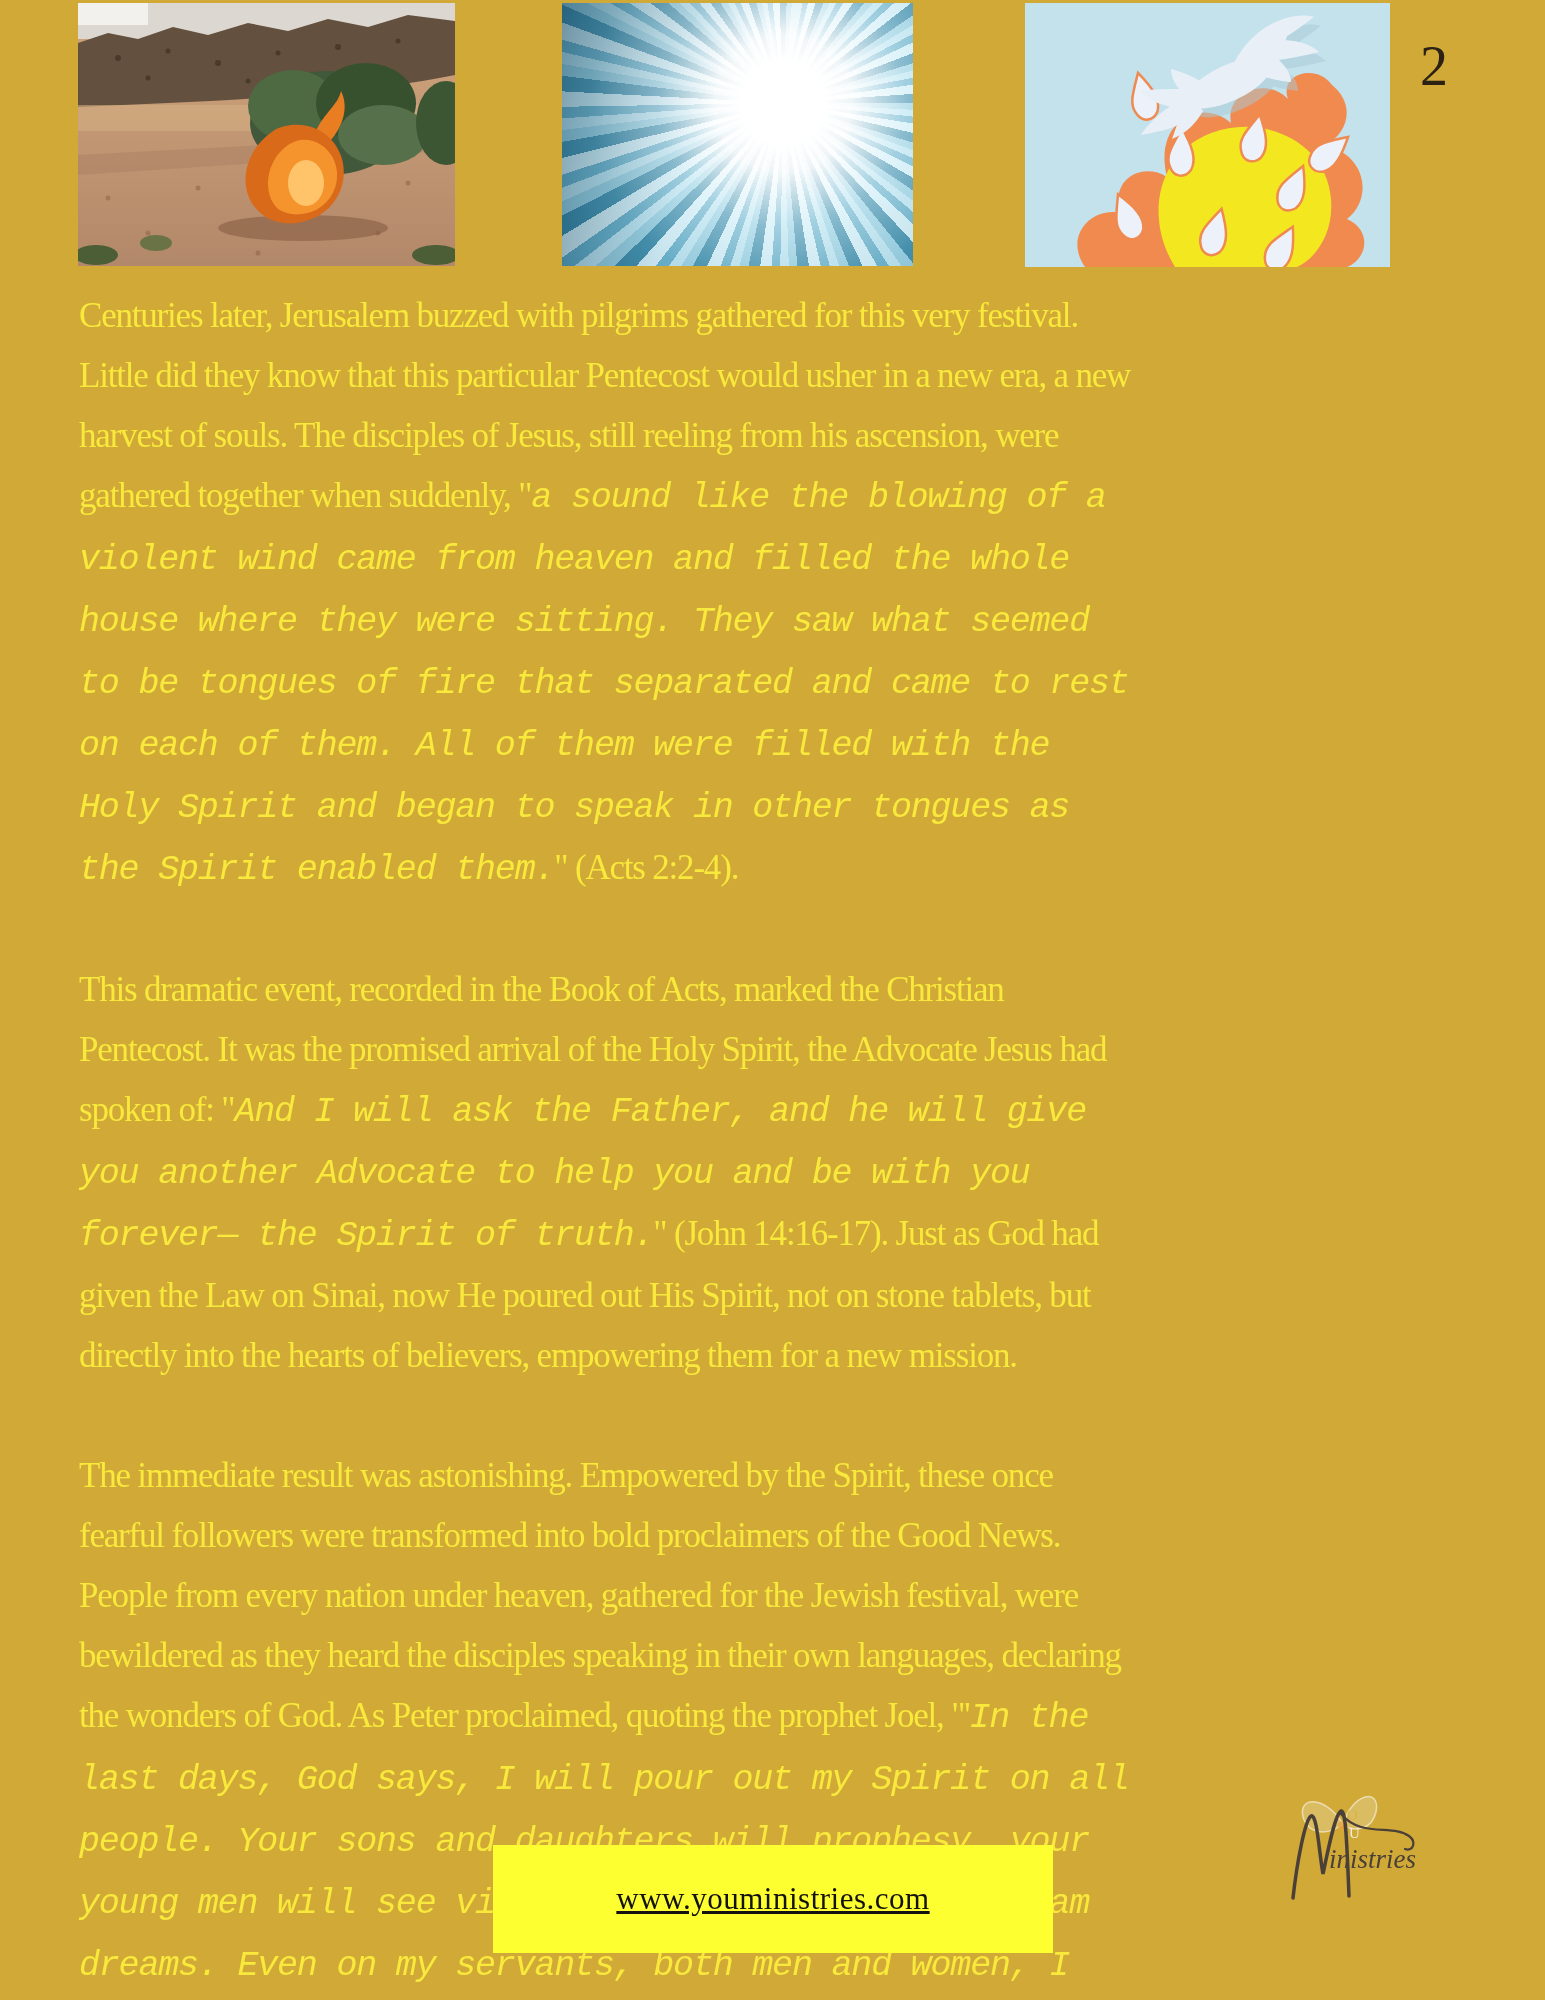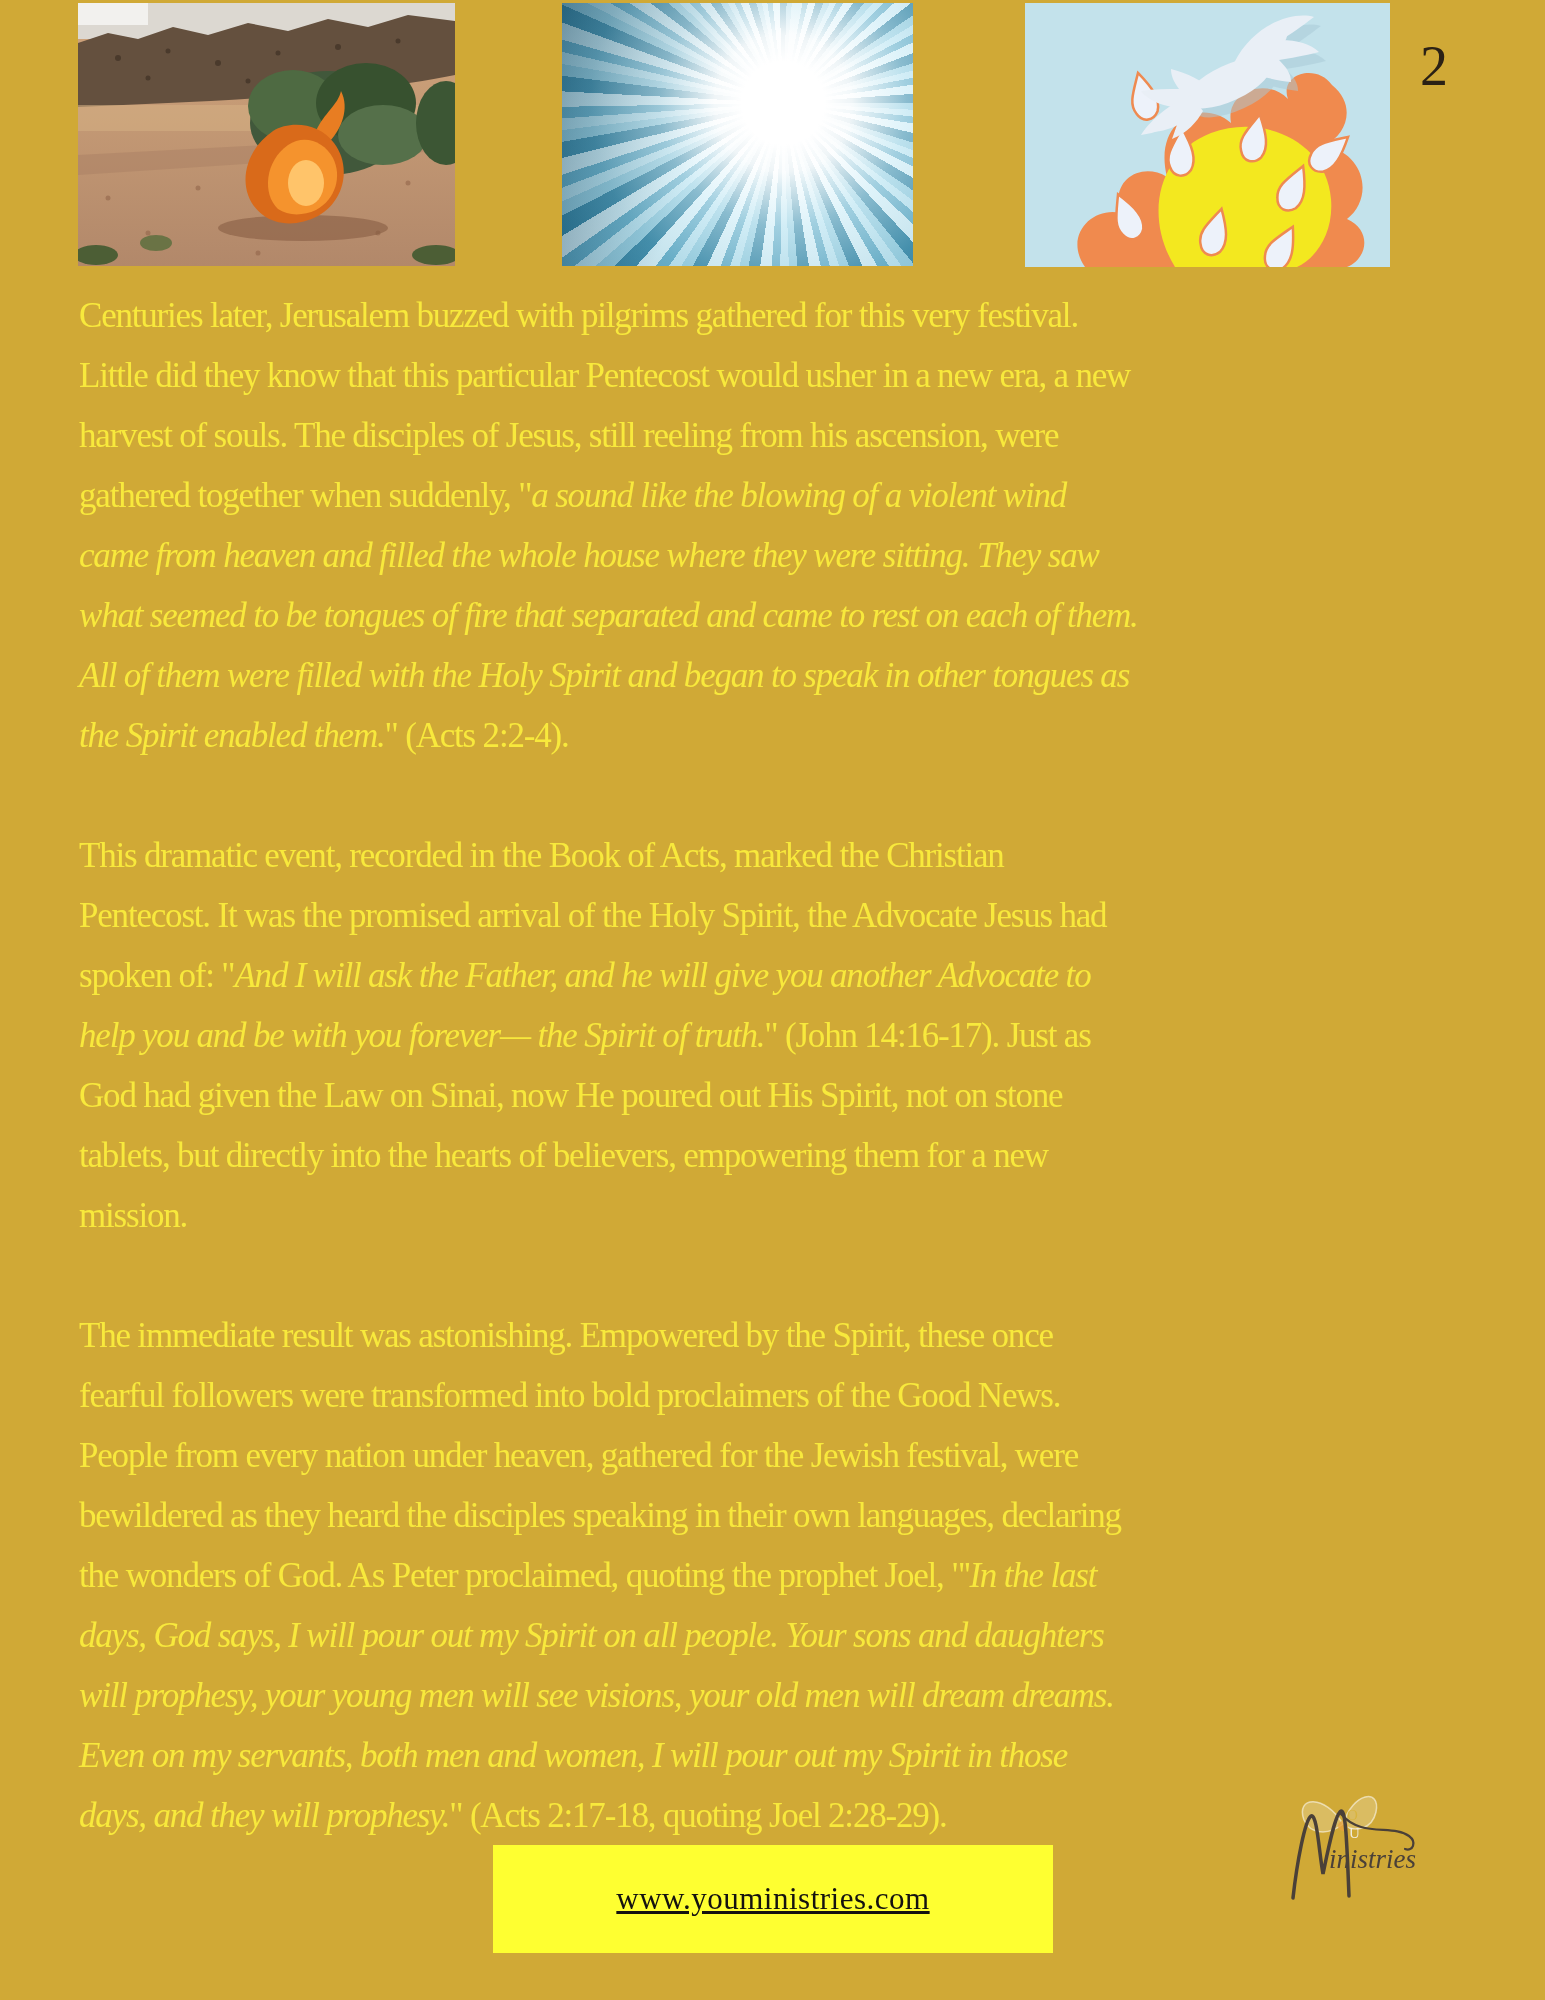--- a/index.html
+++ b/index.html
@@ -22,21 +22,21 @@
   .page-num{
     position:absolute;left:1402px;top:34px;width:64px;text-align:center;
     font-size:56px;color:var(--page_number,#2b2115);
   }
   .body-text{
     position:absolute;left:79px;top:286px;width:1062px;
     color:var(--body_text,#f8e93c);
     font-size:35px;line-height:60px;letter-spacing:-1.2px;
   }
   .body-text p{margin:0 0 60px 0;}
-  .seg-italic{font-style:italic;}
+  .seg-italic{font-style:italic;font-family:Liberation Mono, monospace;}
   .footer-box{
     position:absolute;left:493px;top:1845px;width:560px;height:108px;
     background:var(--footer_box,#feff31);
     display:flex;align-items:center;justify-content:center;
   }
   .footer-box span{
     font-size:31px;letter-spacing:.5px;color:var(--footer_text,#141210);text-decoration:underline;
   }
   .logo{position:absolute;left:1283px;top:1786px;width:150px;height:120px;}
 </style>

